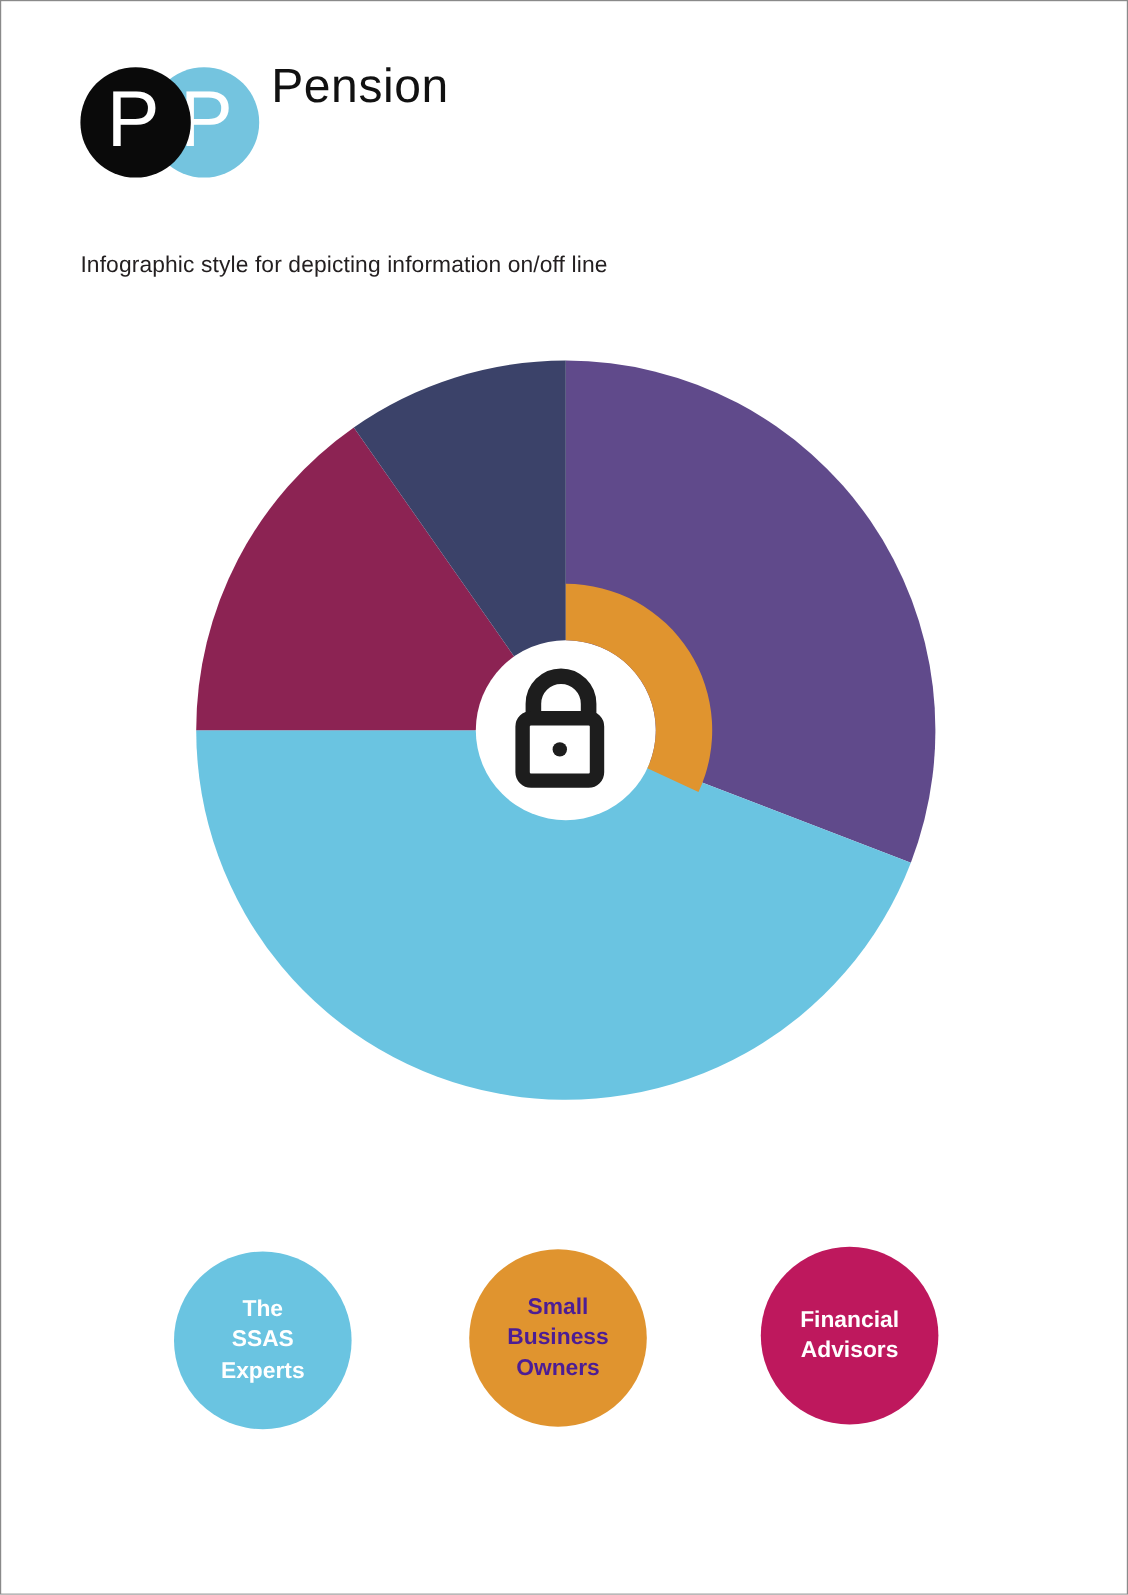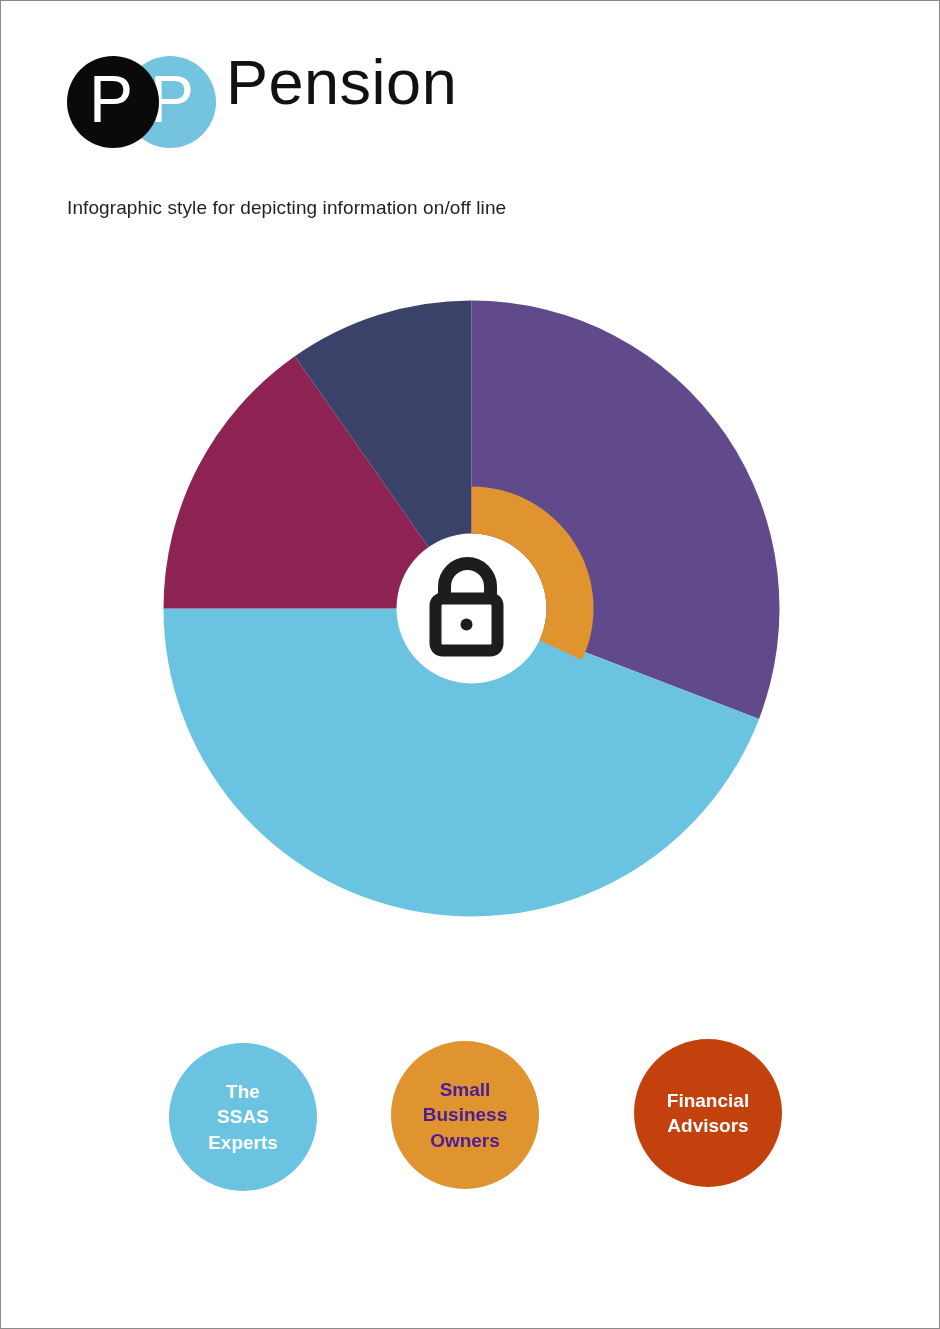--- a/index.html
+++ b/index.html
@@ -71,41 +71,41 @@
     left: 2px;
   }
   .logo-wordmark {
     position: absolute;
     left: 159px;
     top: 0px;
     width: 330px;
   }
   .logo-word-main {
     font-family: "Liberation Sans", sans-serif;
-    font-size: 63px;
+    font-size: 40px;
     font-weight: 300;
     color: #111111;
     line-height: 0.95;
     letter-spacing: 0.5px;
   }
   .logo-word-sub {
     font-family: "Liberation Sans", sans-serif;
     font-size: 31px;
     font-weight: 300;
     color: #74c4df;
     line-height: 1;
     letter-spacing: 0.2px;
     margin-top: 4px;
   }
 
   
   .caption {
     position: absolute;
     left: 66px;
-    top: 196px;
+    top: 210px;
     font-family: "Liberation Sans", sans-serif;
     font-size: 19px;
     color: #231f20;
     letter-spacing: 0.1px;
   }
 
   
   .chart-wrap {
     position: absolute;
     left: 162px;
@@ -135,21 +135,21 @@
     display: flex;
     align-items: center;
     justify-content: center;
     text-align: center;
     color: #ffffff;
     font-family: "Liberation Sans", sans-serif;
     font-size: 19px;
     font-weight: bold;
     line-height: 1.32;
   }
-  .bubble-0 { left: 168px; top: 4px; justify-content: center; }
+  .bubble-0 { left: 144px; top: 4px; justify-content: center; }
   .bubble-1 { left: 390px; top: 2px; }
   .bubble-2 { left: 633px; top: 0px; }
   .bubble .bubble-label { padding: 0 8px; white-space: pre-line; }
 </style>
 </head>
 <body>
 
 <div class="page" style="background: rgb(255, 255, 255); border-color: rgb(138, 138, 138);">
 
   <div class="logo">
@@ -193,19 +193,19 @@
     <div class="bubble bubble-0" id="bubble-0" style="background: rgb(106, 196, 225); color: rgb(255, 255, 255);">
       <span class="bubble-label">The
 SSAS
 Experts</span>
     </div>
     <div class="bubble bubble-1" id="bubble-1" style="background: rgb(224, 148, 47); color: #4c1d95;">
       <span class="bubble-label">Small
 Business
 Owners</span>
     </div>
-    <div class="bubble bubble-2" id="bubble-2" style="background: #c2410c; color: rgb(255, 255, 255);">
+    <div class="bubble bubble-2" id="bubble-2" style="background: #be185d; color: rgb(255, 255, 255);">
       <span class="bubble-label">Financial
 Advisors</span>
     </div>
   </div>
 
 </div>
 
 </body></html>

